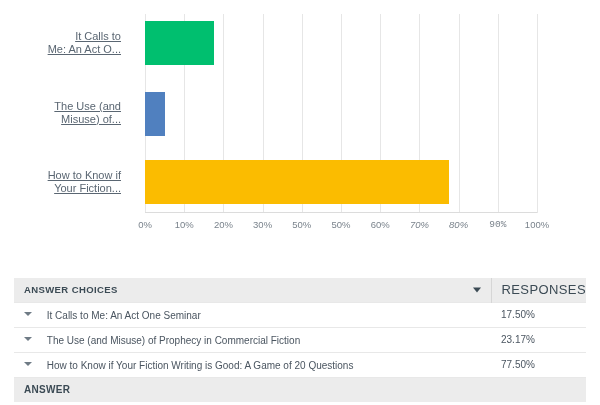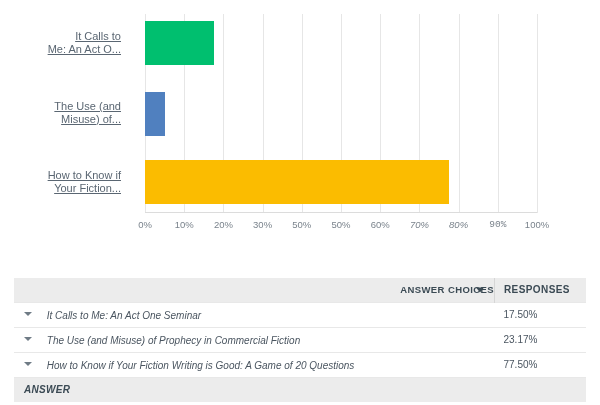--- a/index.html
+++ b/index.html
@@ -115,33 +115,33 @@
     border-collapse: collapse;
     font-size: 10px;
   }
   #results-table td, #results-table th {
     padding: 0;
     vertical-align: middle;
   }
 
   .thead-row { height: 24px; background: #ececec; }
   .th-choices {
-    text-align: right;
+    text-align: left;
     font-size: 9.5px;
     font-weight: bold;
     letter-spacing: 0.4px;
     color: #3b4a54;
     padding-left: 10px !important;
     position: relative;
     margin-left: 28px;
   }
   .th-responses {
     text-align: left;
-    font-size: 10px;
-    font-weight: bold;
+    font-size: 13px;
+    font-weight: normal;
     letter-spacing: 0.4px;
     color: #3b4a54;
     padding-left: 9px !important;
     width: 82px;
     border-left: 1px solid #d6d6d6;
   }
   .sort-caret {
     position: absolute;
     right: 10px;
     top: 50%;
@@ -155,21 +155,20 @@
 
   .data-row { height: 25px; background: #ffffff; }
   .data-row td { border-bottom: 1px solid #e8e8e8; }
   .data-row:first-of-type td { border-top: 1px solid #e8e8e8; }
 
   .cell-choice {
     padding-left: 10px !important;
     color: #4a5560;
     font-size: 10px;
     position: relative;
-    font-style: italic;
   }
   .expander-caret {
     display: inline-block;
     width: 0;
     height: 0;
     border-left: 4px solid transparent;
     border-right: 4px solid transparent;
     border-top: 4.5px solid #6f7b85;
     margin-right: 12px;
     vertical-align: middle;

